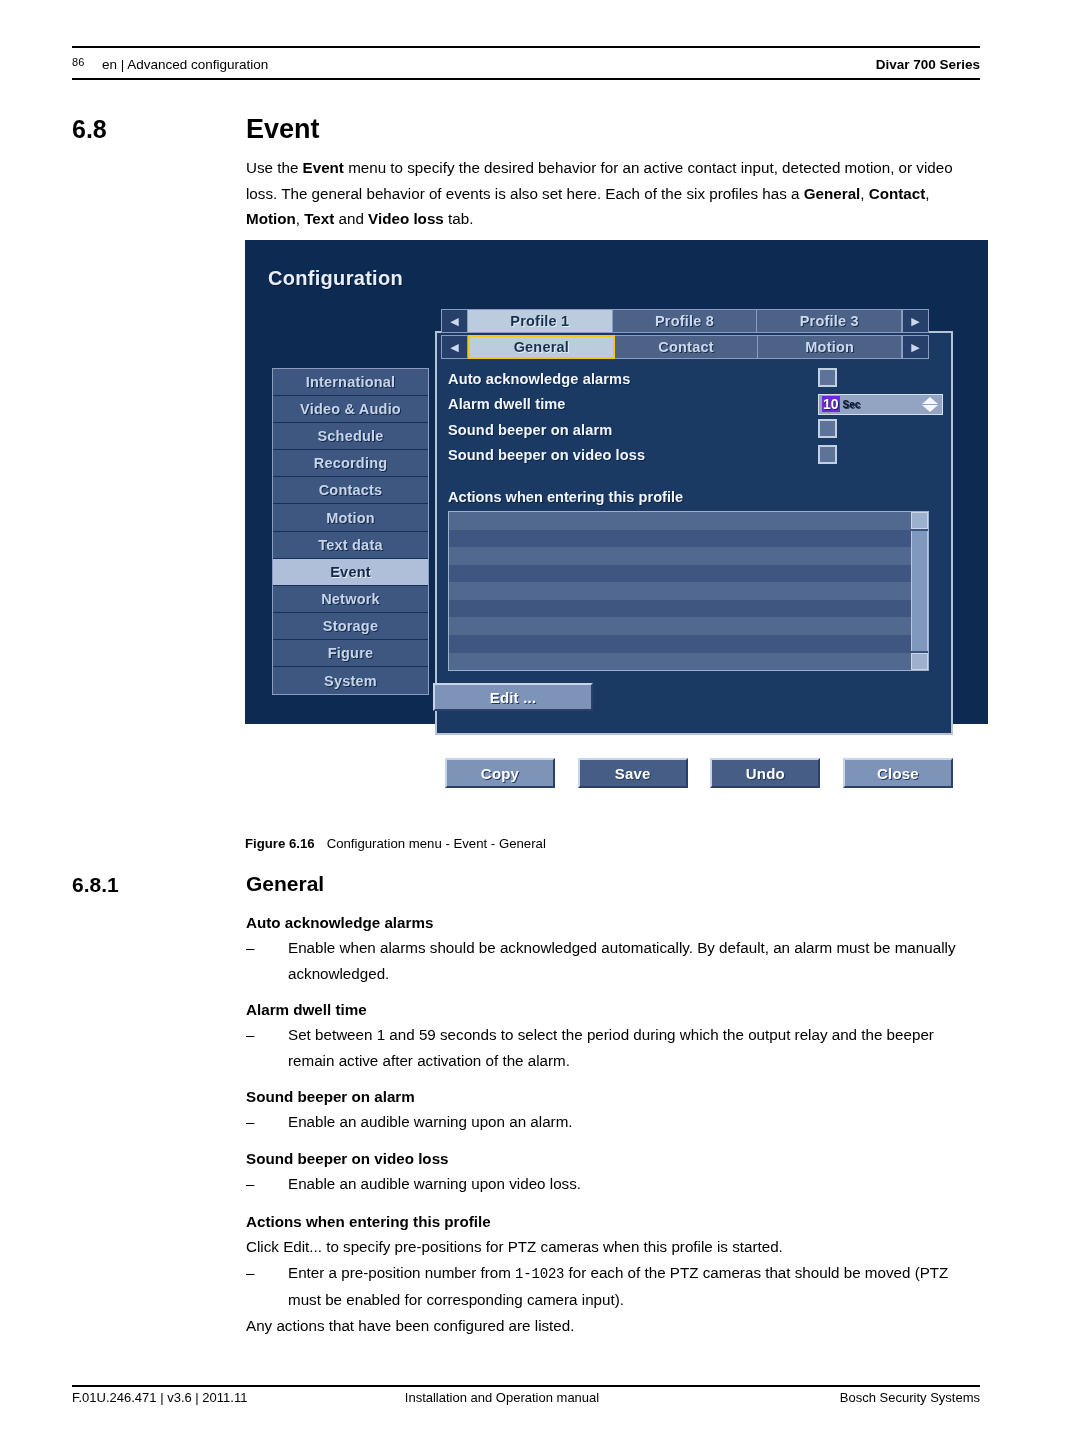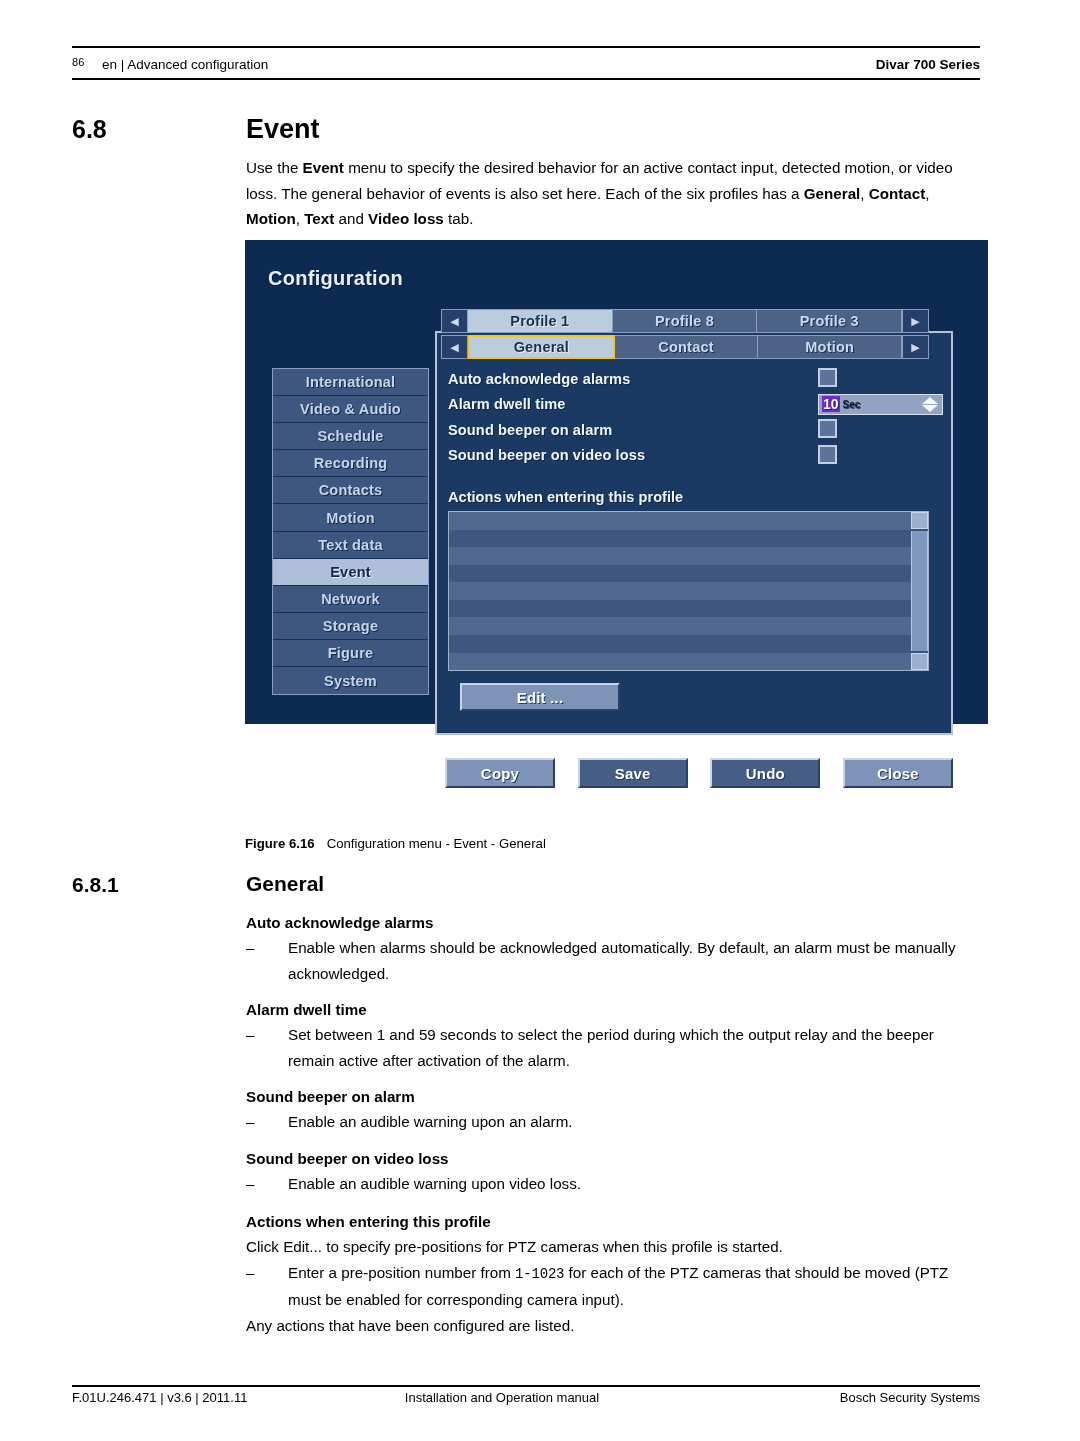--- a/index.html
+++ b/index.html
@@ -316,21 +316,21 @@
     display: flex;
     align-items: center;
     justify-content: center;
     text-shadow: 1px 1px 0 #233a60;
     letter-spacing: 0.2px;
   }
   .btn3d.dim { background: #465d85; }
 
   .edit-btn {
     position: absolute;
-    left: 215px; top: 443px;
+    left: 188px; top: 443px;
     width: 160px; height: 28px;
   }
 
   .bottom-bar {
     position: absolute;
     left: 200px; top: 518px;
     width: 508px; height: 30px;
     display: flex;
     justify-content: space-between;
     border-radius: 9px;

